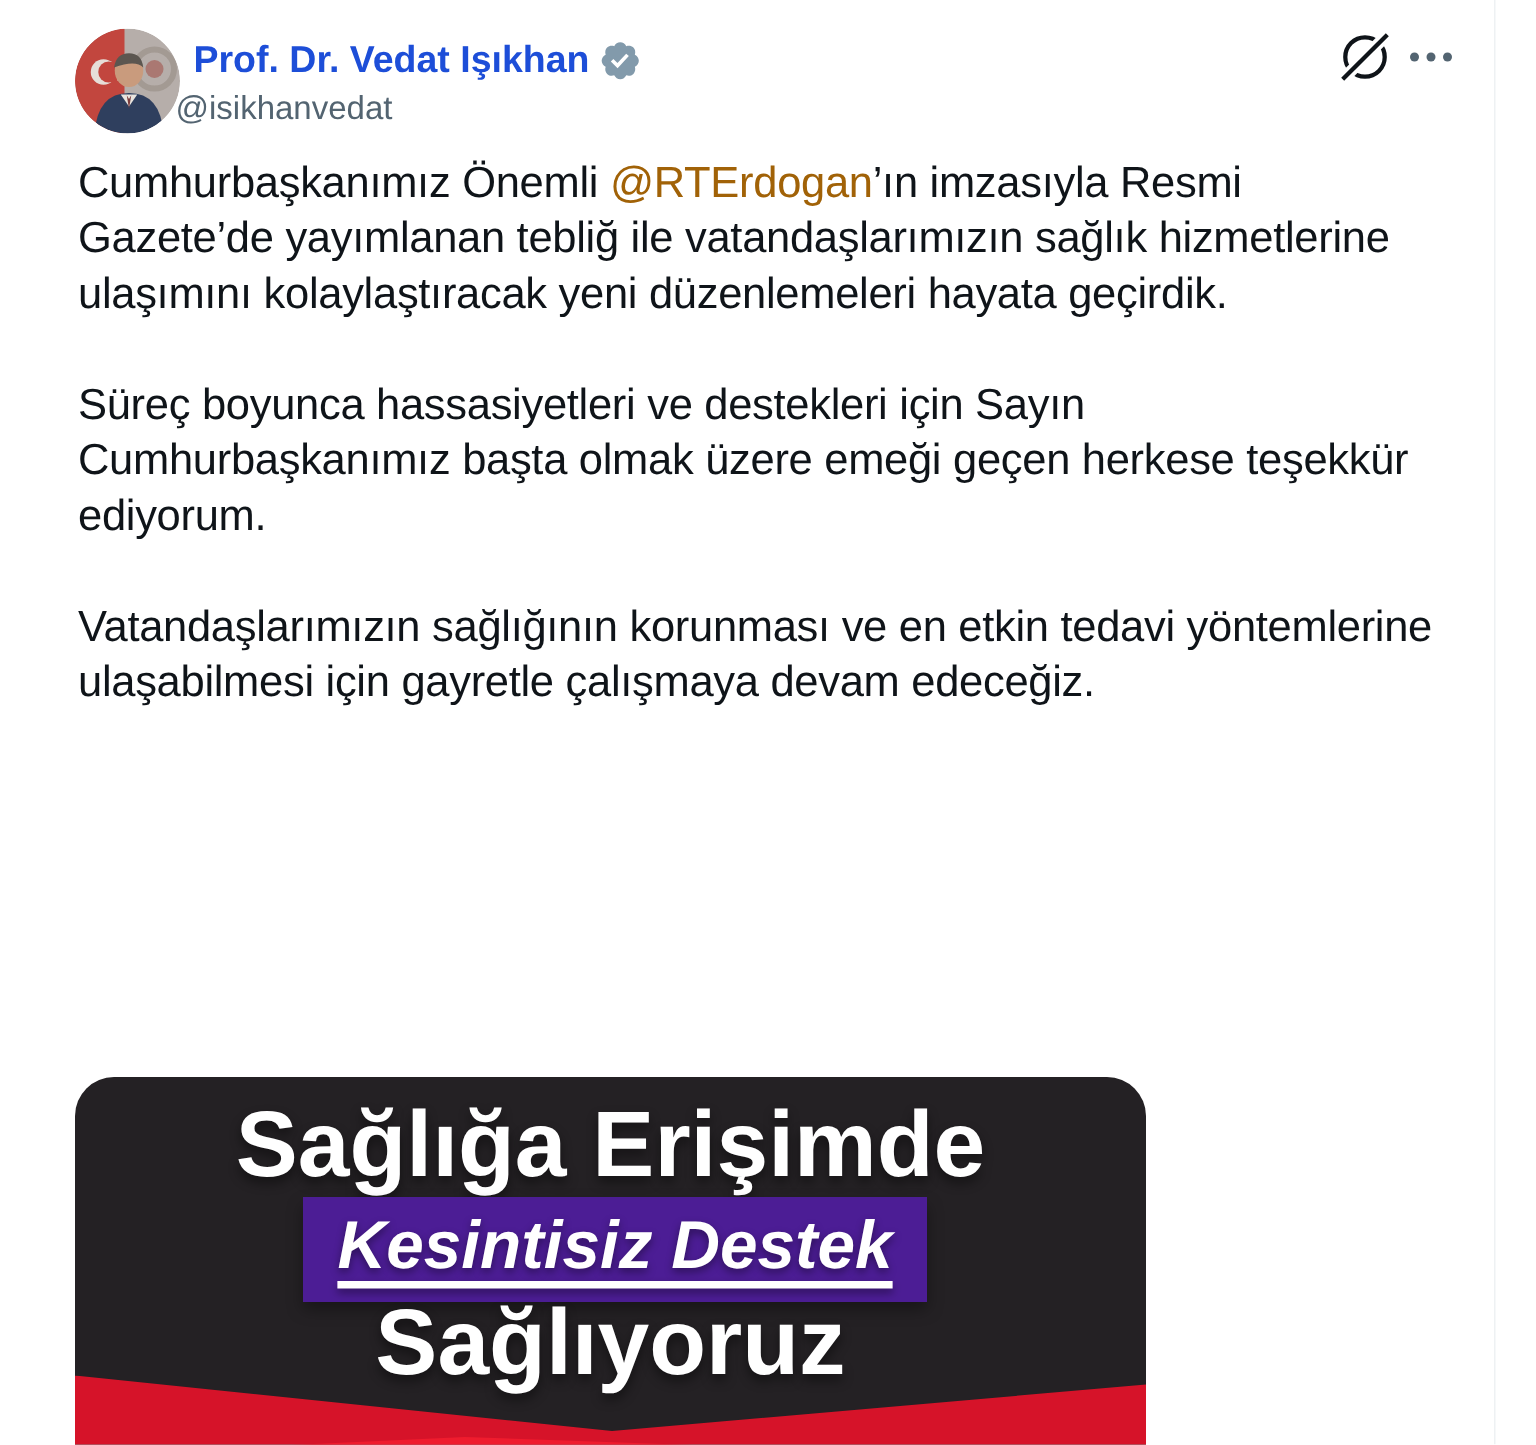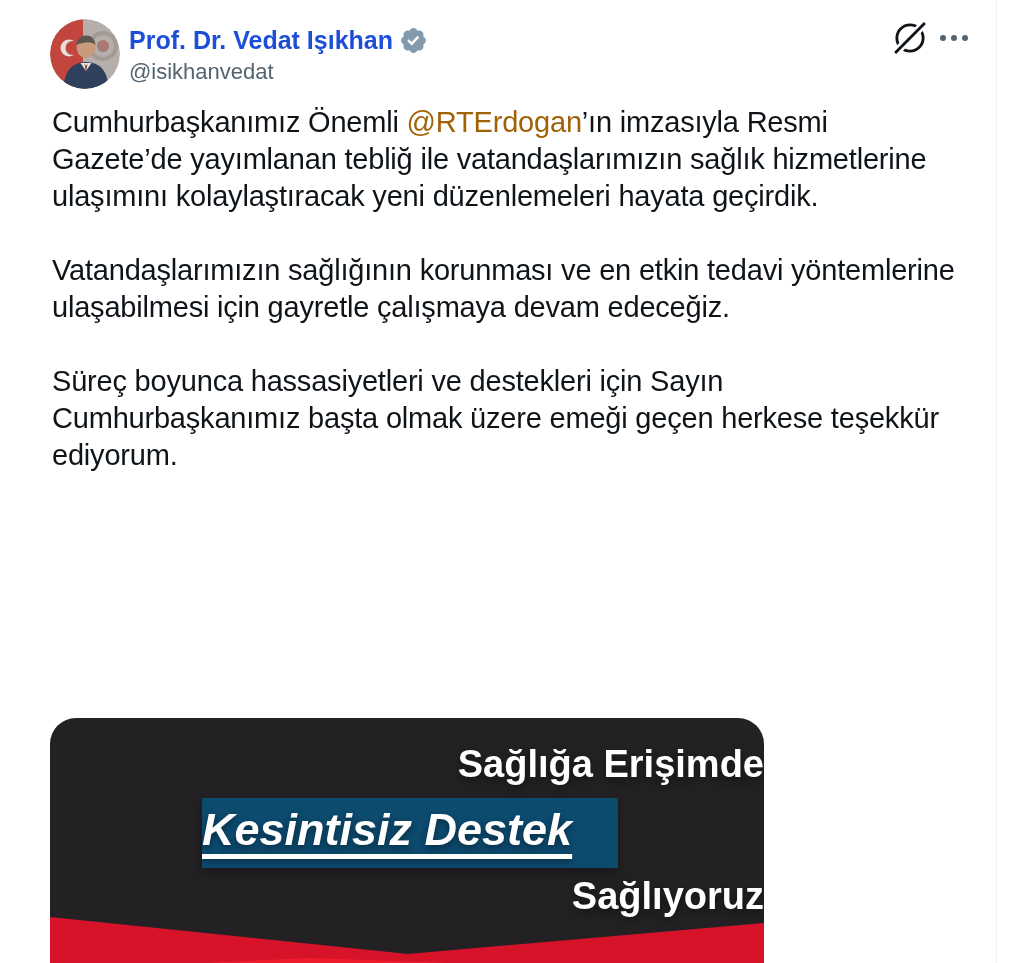--- a/index.html
+++ b/index.html
@@ -18,21 +18,21 @@
   .avatar {
     position:absolute; left:50px; top:19px; width:70px; height:70px;
     border-radius:50%; overflow:hidden; cursor:pointer;
   }
   .name-row {
     position:absolute; left:129px; top:24px; display:flex; align-items:center; gap:6px;
   }
   .display-name { font-size:25px; font-weight:bold; color:#1d4ed8; line-height:30px; }
   .verified-badge { width:29px; height:29px; margin-top:2px; }
   .handle {
-    position:absolute; left:129px; top:58px;
+    position:absolute; left:117px; top:58px;
     font-size:22px; color:#536471; line-height:28px;
   }
   .grok-btn { position:absolute; left:891px; top:19px; width:38px; height:38px; cursor:pointer; }
   .more-btn {
     position:absolute; left:936px; top:26px; width:36px; height:24px;
     display:flex; align-items:center; justify-content:center; gap:5px; cursor:pointer;
   }
   .more-btn i { width:6px; height:6px; border-radius:50%; background:#536471; display:block; }
   
   .tweet-text {
@@ -48,29 +48,29 @@
     background:#5bb55e; color:#ffffff; text-align:center;
     font-size:24px; font-weight:bold; line-height:30px;
     vertical-align:-4px; margin-right:3px;
   }
   
   .media-card {
     position:absolute; left:50px; top:718px; width:714px; height:340px;
     border-radius:26px; overflow:hidden; background:#242124; cursor:pointer;
   }
   .media-line1, .media-line3 {
-    position:absolute; left:0; width:100%; text-align:right;
-    color:#ffffff; font-weight:bold; font-size:38px; line-height:52px;
+    position:absolute; left:0; width:100%; text-align:center;
+    color:#ffffff; font-weight:bold; font-size:62px; line-height:52px;
     text-shadow:0 4px 8px rgba(0,0,0,0.45);
   }
   .media-line1 { top:20px; }
   .media-line3 { top:152px; }
   .media-band {
     position:absolute; left:152px; top:80px; width:416px; height:70px;
-    background:#0c4a6e; display:flex; align-items:center; 
+    background:#4c1d95; display:flex; align-items:center; justify-content:center;
     box-shadow:0 5px 10px rgba(0,0,0,0.35);
   }
   .media-line2 {
     color:#ffffff; font-weight:bold; font-style:italic; font-size:45px;
     text-decoration:underline; text-decoration-thickness:5px; text-underline-offset:9px;
     text-shadow:0 3px 6px rgba(0,0,0,0.4);
     padding-bottom:6px;
   }
   .media-red-main {
     position:absolute; left:0; top:0; width:714px; height:340px;
@@ -128,22 +128,22 @@
   </svg>
 </div>
 <div class="more-btn">
   <i></i>
     <i></i>
     <i></i>
 </div>
 
 <div class="tweet-text">
   <p><span>Cumhurbaşkanımız Önemli </span><a class="mention">@RTErdogan</a><span>’ın imzasıyla Resmi Gazete’de yayımlanan tebliğ ile vatandaşlarımızın sağlık hizmetlerine ulaşımını kolaylaştıracak yeni düzenlemeleri hayata geçirdik.</span></p>
+  <p><span>Süreç boyunca hassasiyetleri ve destekleri için Sayın Cumhurbaşkanımız başta olmak üzere emeği geçen herkese teşekkür ediyorum.</span></p>
   <p><span>Vatandaşlarımızın sağlığının korunması ve en etkin tedavi yöntemlerine ulaşabilmesi için gayretle çalışmaya devam edeceğiz.</span></p>
-  <p><span>Süreç boyunca hassasiyetleri ve destekleri için Sayın Cumhurbaşkanımız başta olmak üzere emeği geçen herkese teşekkür ediyorum.</span></p>
 </div>
 
 <div class="media-card">
   <div class="media-red-main"></div>
   <div class="media-red-light"></div>
   <div class="media-line1">Sağlığa Erişimde</div>
   <div class="media-band">
     <span class="media-line2">Kesintisiz Destek</span>
   </div>
   <div class="media-line3">Sağlıyoruz</div>

